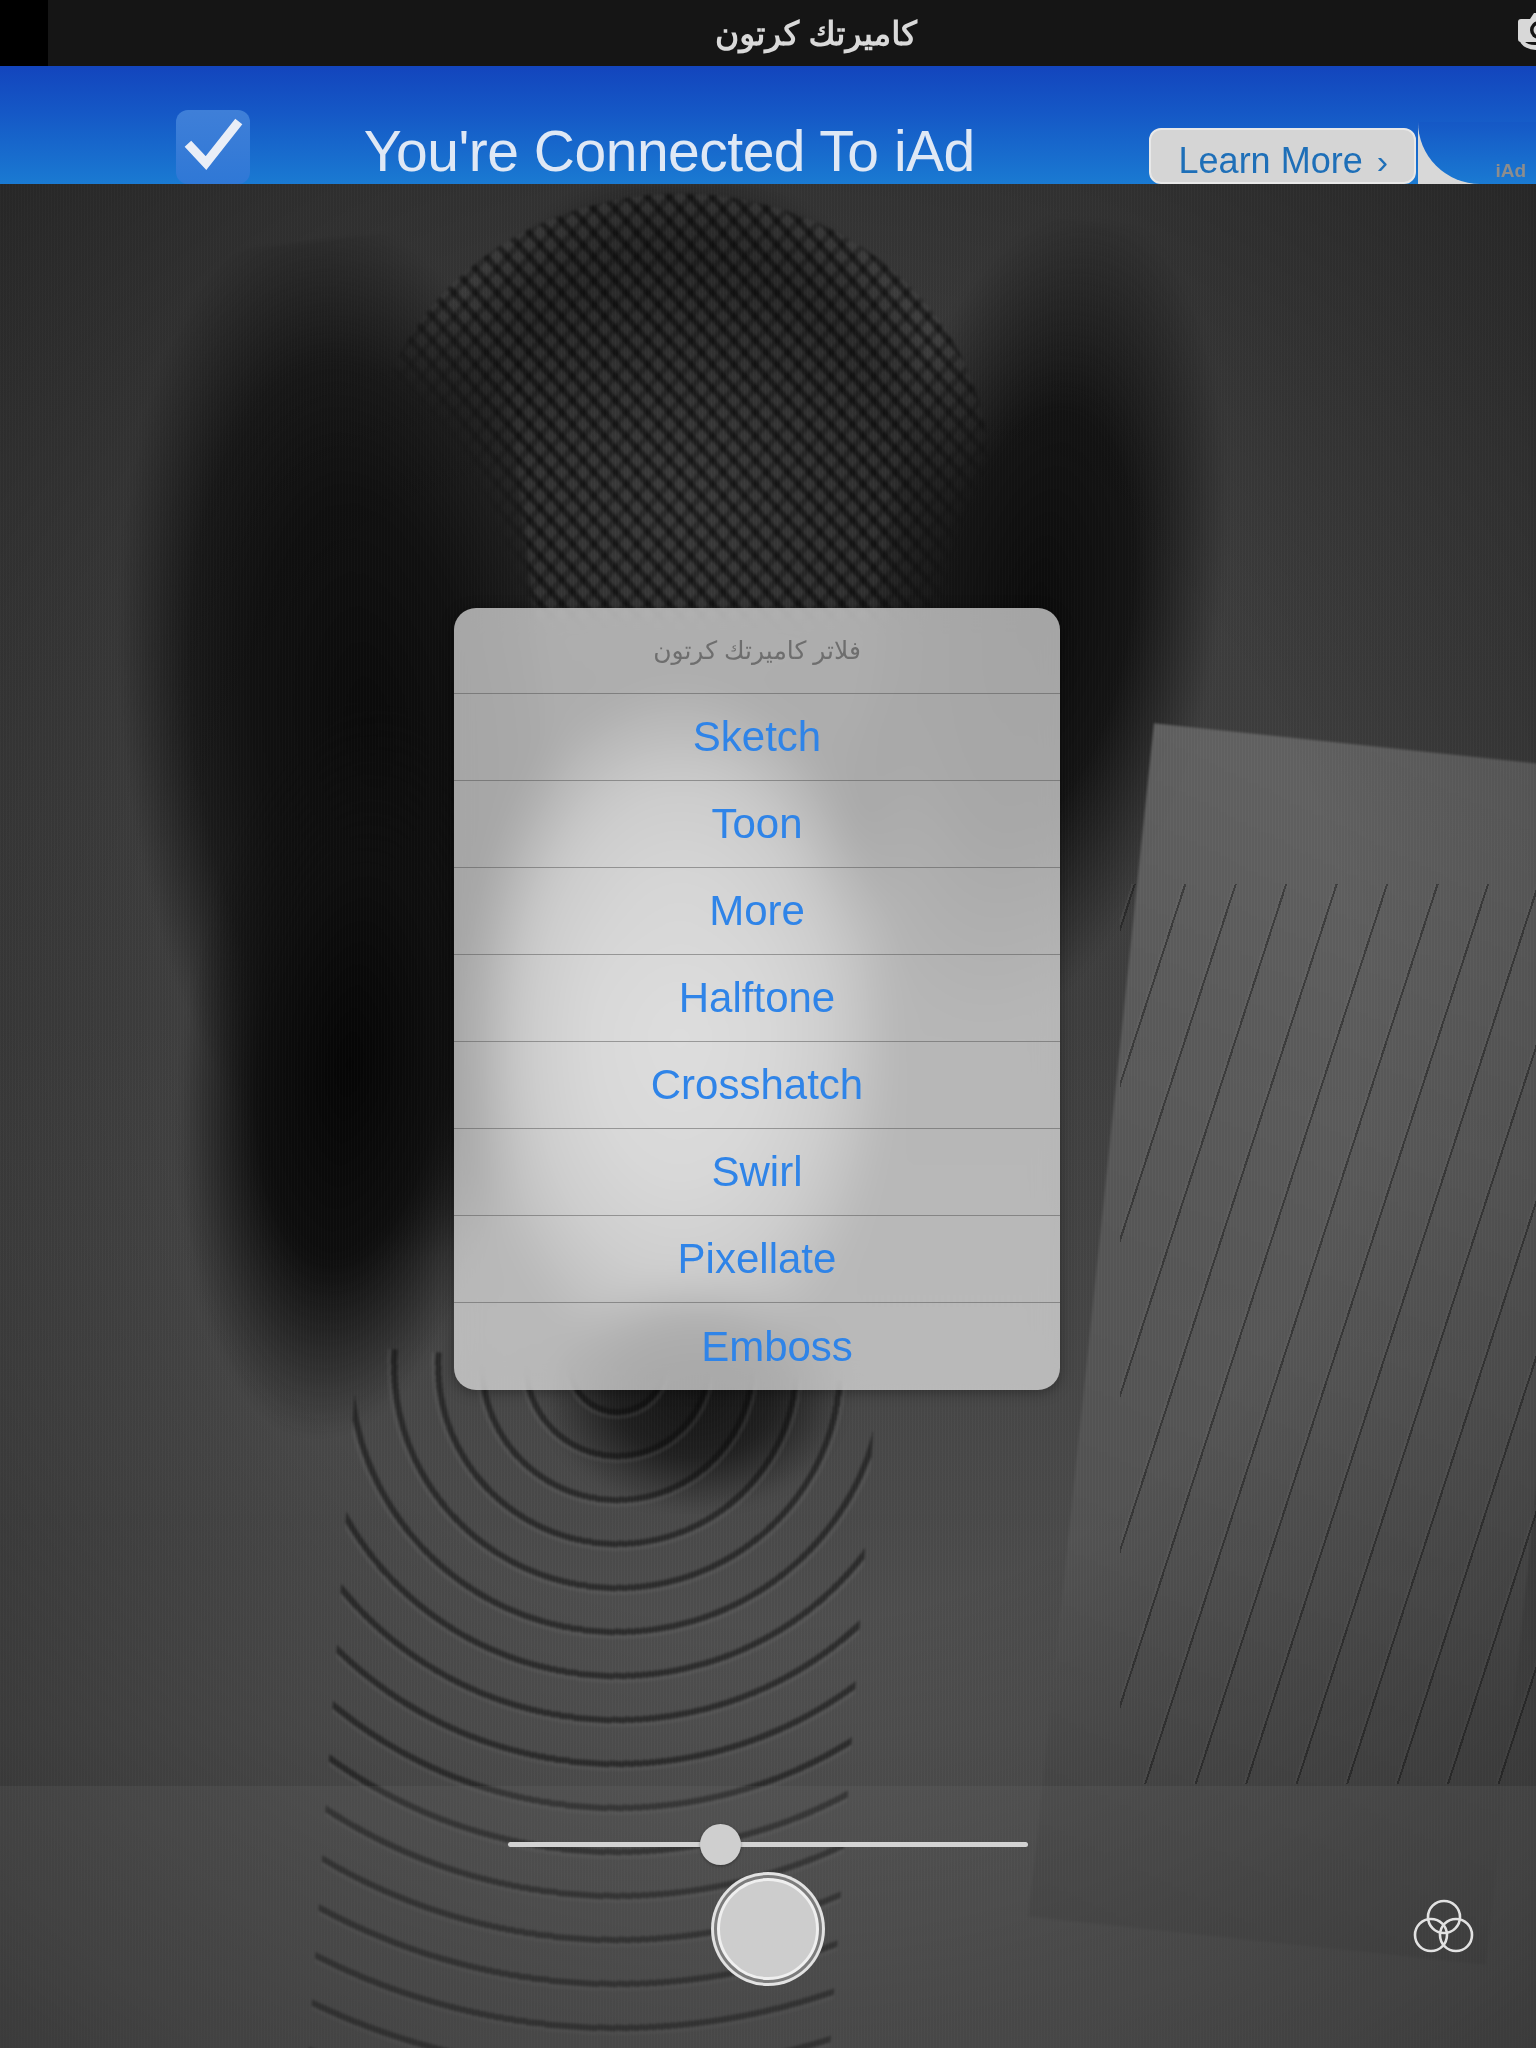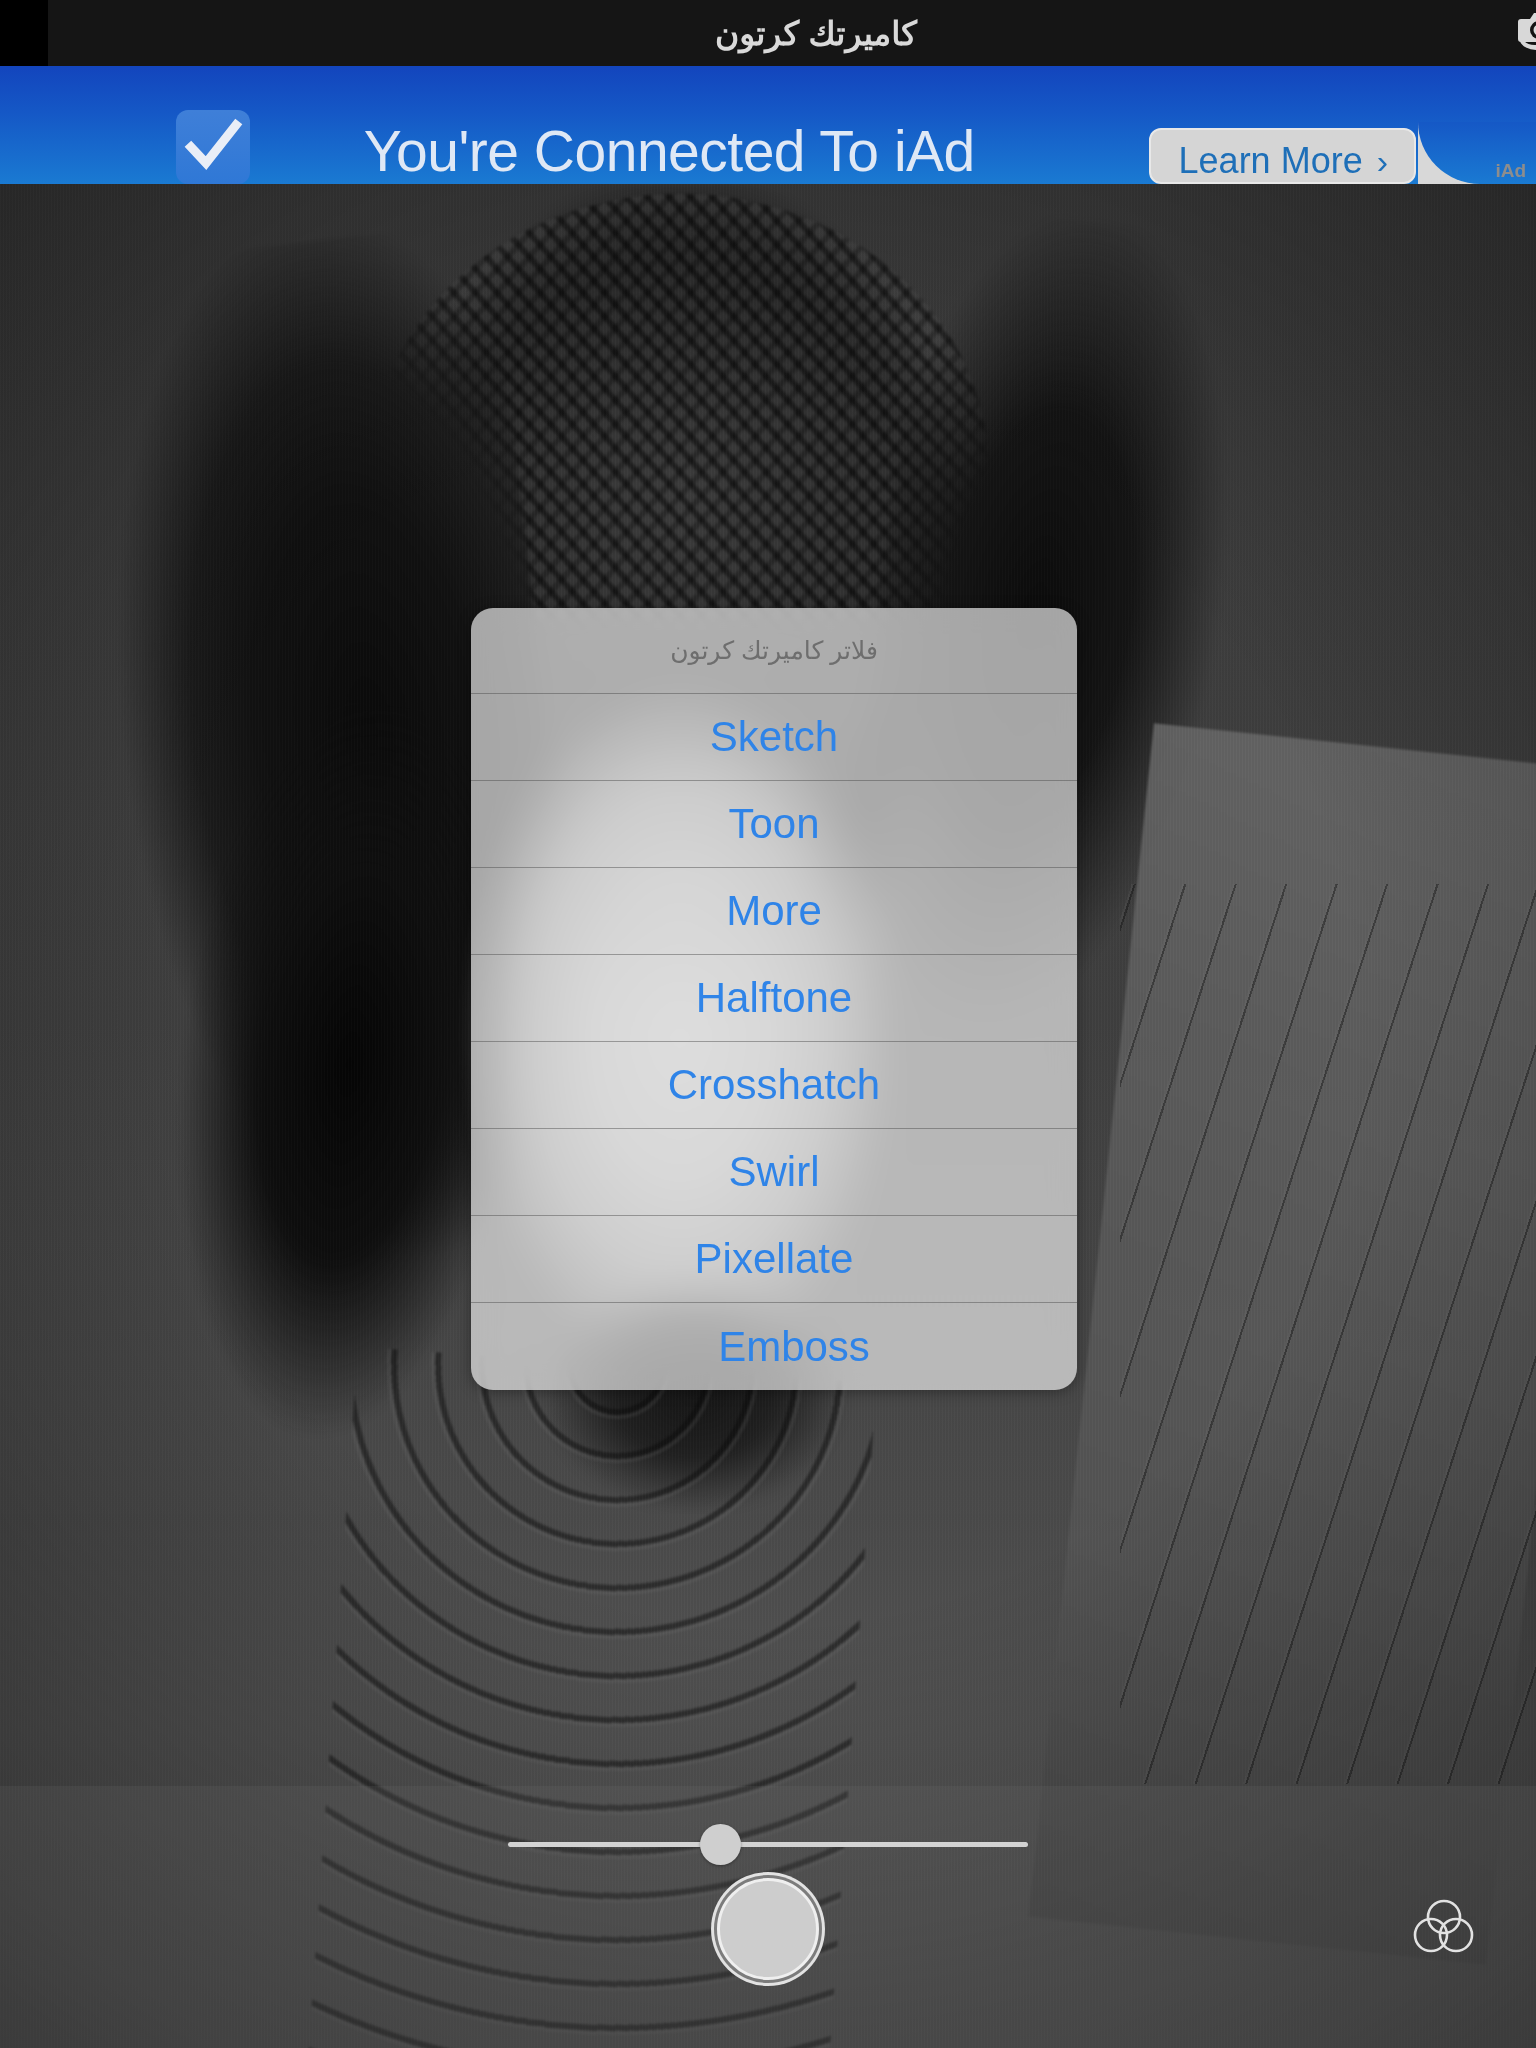--- a/index.html
+++ b/index.html
@@ -200,21 +200,21 @@
     padding:10px 26px 0 28px;
     color:#1e6fb8; font-size:36px;
     display:flex; align-items:center; gap:14px;
     white-space:nowrap;
   }
   .chev { font-size:34px; line-height:1; color:#1e6fb8; }
 
   
   .sheet {
     position:absolute;
-    left:471px; top:608px; width:606px;
+    left:454px; top:608px; width:606px;
     border-radius:22px;
     background:rgba(244,244,244,0.66);
     backdrop-filter:blur(14px);
     -webkit-backdrop-filter:blur(14px);
     box-shadow:0 2px 14px rgba(0,0,0,.35);
     overflow:hidden;
     z-index:25;
   }
   .sheet-title {
     height:86px; display:flex; align-items:center; justify-content:center;

